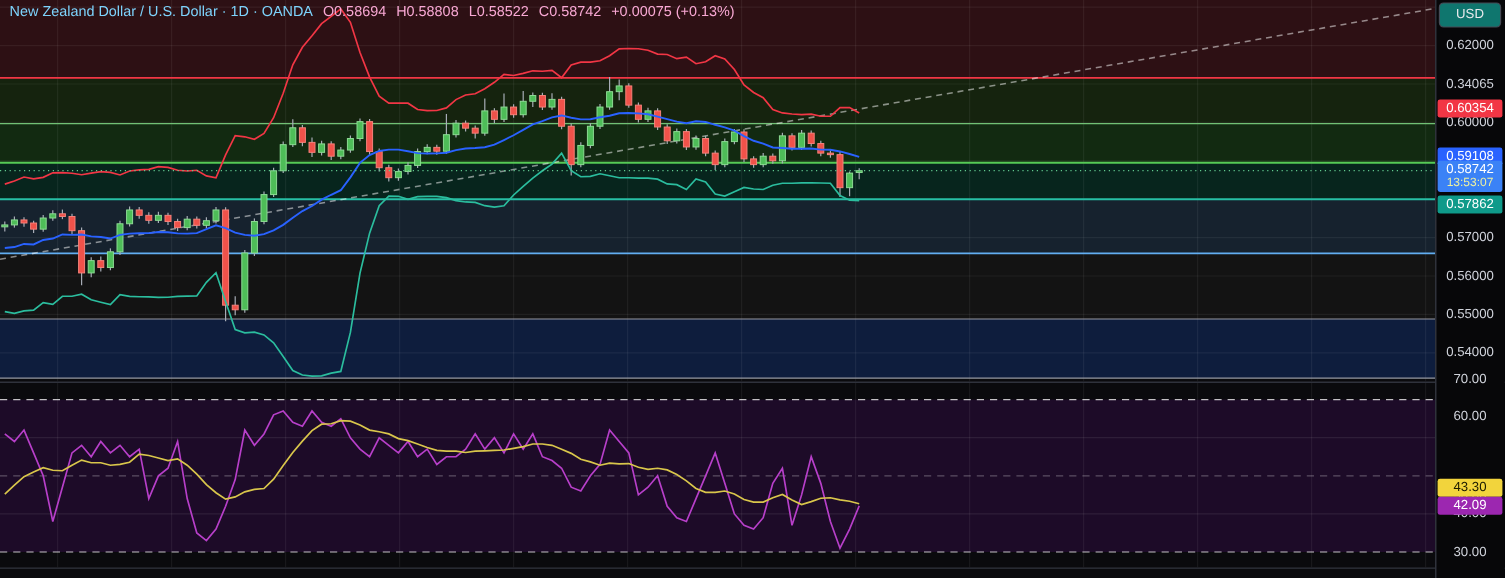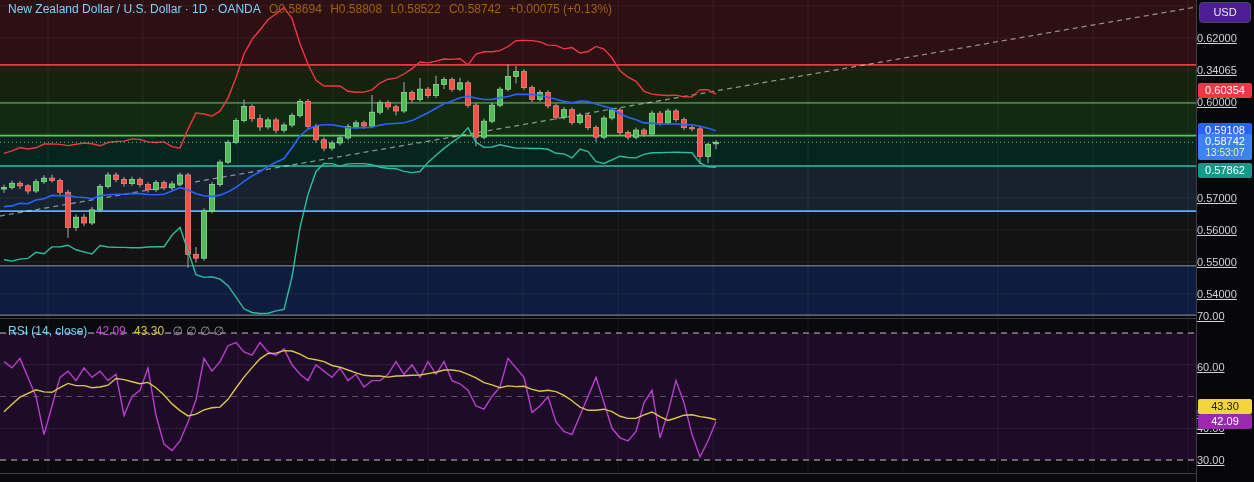--- a/index.html
+++ b/index.html
@@ -2,32 +2,32 @@
 <html><head>
 <meta charset="utf-8">
 <style>
   html,body{margin:0;padding:0;background:#000;}
   #app{position:relative;width:1254px;height:482px;background:#0a0a0d;overflow:hidden;
        font-family:"Liberation Sans", sans-serif; -webkit-font-smoothing:antialiased;}
   #price-pane{position:absolute;left:0;top:0;width:1196px;height:318px;}
   #rsi-pane{position:absolute;left:0;top:319px;width:1196px;height:154px;}
   .sep{position:absolute;left:0;width:1254px;height:1px;background:#3a3e49;}
   #axis{position:absolute;left:1196px;top:0;width:58px;height:482px;background:#070709;border-left:1px solid #3a3e49;box-sizing:border-box;}
-  .axis-label{position:absolute;left:0;width:56px;text-align:left;font-size:11px;color:#cfd2da;line-height:12px;text-decoration:underline;}
+  .axis-label{position:absolute;left:0;width:56px;text-align:center;font-size:11px;color:#cfd2da;line-height:12px;}
   .badge{position:absolute;left:1px;width:54px;border-radius:2px;text-align:center;font-size:11px;line-height:15px;color:#fff;z-index:3;}
   .badge .sub{display:block;line-height:11px;font-size:10px;margin-top:-2px;padding-bottom:2px;}
-  #usd-btn{position:absolute;top:2px;left:1199px;width:50px;height:19px;background:#4c1d95;border:1px solid #464a55;
+  #usd-btn{position:absolute;top:2px;left:1199px;width:50px;height:19px;background:#0f766e;border:1px solid #464a55;
            border-radius:4px;color:#e8eaed;font-size:11px;line-height:18px;text-align:center;z-index:4;cursor:pointer;}
   .legend{position:absolute;z-index:2;font-size:12px;white-space:nowrap;color:#d9dce3;}
   .legend span{margin-right:5px;}
   #legend-1{left:8px;top:2px;}
   #legend-2{left:8px;top:18px;}
   #legend-rsi{left:8px;top:324px;}
   .v-title{color:#7dd3fc;}
-  .v-green{color:#a16207;}
+  .v-green{color:#f9a8d4;}
   .v-blue{color:#3d6ef7;}
   .v-red{color:#ef5350;}
   .v-teal{color:#2bb3a0;}
   .v-purple{color:#c24ed6;}
   .v-yellow{color:#d9c64b;}
   .v-gray{color:#9598a1;}
   #time-axis{position:absolute;left:0;top:474px;width:1196px;height:8px;background:#0a0a0d;}
   svg{display:block;}
 </style>
 </head>
@@ -292,40 +292,34 @@
 
   <div id="axis">
       <div class="axis-label" style="top: 32px;">0.62000</div>
       <div class="axis-label" style="top: 64px;">0.34065</div>
       <div class="axis-label" style="top: 96px;">0.60000</div>
       <div class="axis-label" style="top: 192px;">0.57000</div>
       <div class="axis-label" style="top: 224px;">0.56000</div>
       <div class="axis-label" style="top: 256px;">0.55000</div>
       <div class="axis-label" style="top: 288px;">0.54000</div>
       <div class="axis-label" style="top: 310px;">70.00</div>
-      <div class="axis-label" style="top: 361px;">60.00</div>
+      <div class="axis-label" style="top: 341px;">60.00</div>
       <div class="axis-label" style="top: 407px;">50.00</div>
       <div class="axis-label" style="top: 422.25px;">40.00</div>
       <div class="axis-label" style="top: 454px;">30.00</div>
       <div class="badge" style="background: rgb(242, 54, 69); top: 83.172px;">0.60354</div>
       <div class="badge" style="background: rgb(41, 98, 255); top: 123.044px;">0.59108</div>
       <div class="badge" style="background: #3b82f6; top: 134.256px;"><span>0.58742</span><span class="sub" style="color: rgb(238, 240, 160);">13:53:07</span></div>
       <div class="badge" style="background: rgb(15, 154, 138); top: 162.916px;">0.57862</div>
       <div class="badge" style="background: rgb(242, 212, 60); color: rgb(28, 28, 0); top: 398.5px;">43.30</div>
       <div class="badge" style="background: rgb(156, 39, 176); color: rgb(255, 255, 255); top: 413.5px;">42.09</div>
     </div>
   <div id="usd-btn">USD</div>
 
   <div id="legend-1" class="legend">
     <span class="v-title">New Zealand Dollar / U.S. Dollar · 1D · OANDA</span>
     <span class="v-green">O0.58694</span>
     <span class="v-green">H0.58808</span>
     <span class="v-green">L0.58522</span>
     <span class="v-green">C0.58742</span>
     <span class="v-green">+0.00075 (+0.13%)</span>
   </div>
-  <div id="legend-rsi" class="legend">
-    <span class="v-title">RSI (14, close)</span>
-    <span class="v-purple">42.09</span>
-    <span class="v-yellow">43.30</span>
-    <span class="v-gray">∅  ∅  ∅  ∅</span>
-  </div>
 </div>
 
 </body></html>

